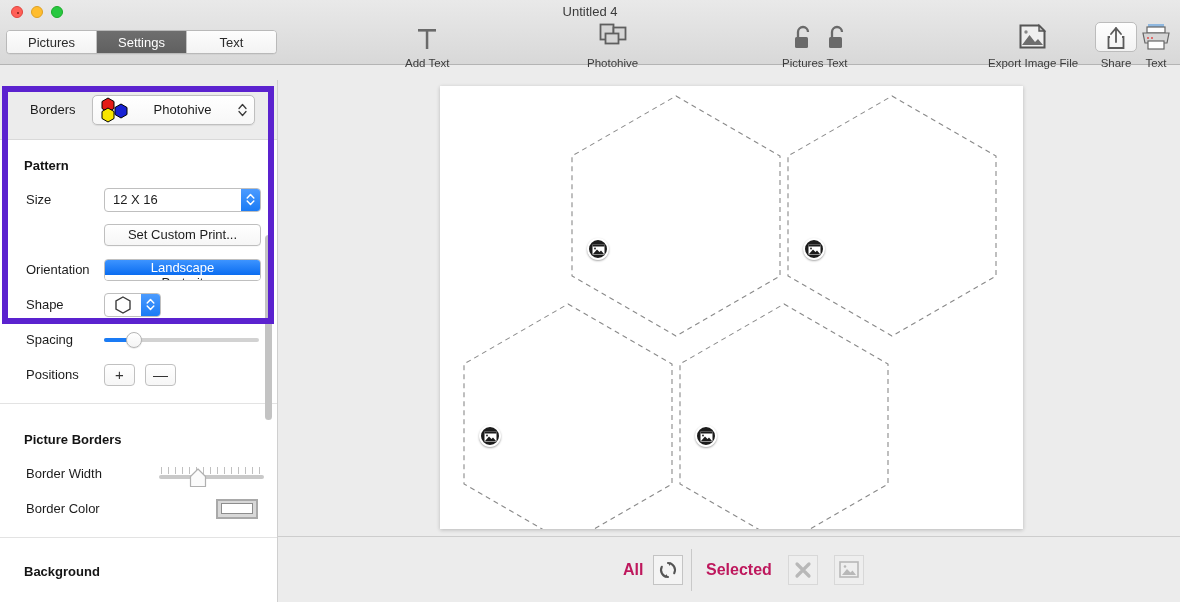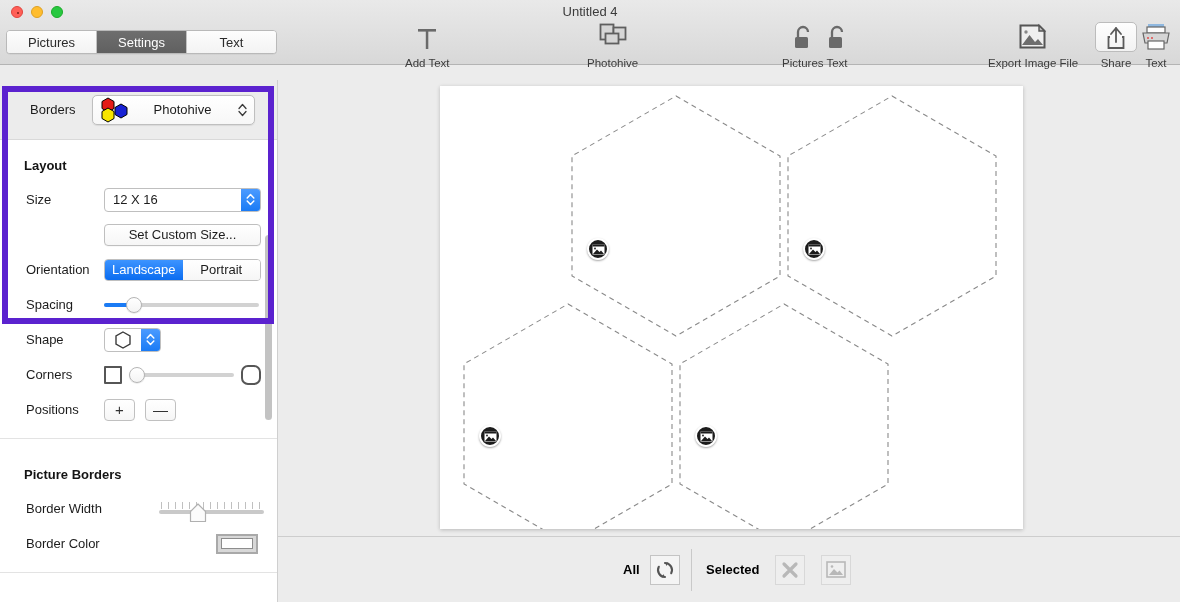--- a/index.html
+++ b/index.html
@@ -147,20 +147,21 @@
     font-size: 13px; color: #1c1c1c;
     display: flex; align-items: center; justify-content: center;
     box-shadow: 0 0.5px 0.5px rgba(0,0,0,0.06);
   }
   .custom-size-btn { width: 157px; }
 
   .seg2 {
     display: flex; width: 157px; height: 22px;
     border: 1px solid #bfbfbf; border-radius: 4px; overflow: hidden;
     background: #fff;
+    flex-direction: column;
   }
   .seg2 > div {
     flex: 1; display: flex; align-items: center; justify-content: center;
     font-size: 13px; color: #1c1c1c; background: linear-gradient(to bottom,#ffffff,#f6f6f6);
   }
   .seg2 > div.on { background: linear-gradient(to bottom,#3d94ff,#0a6cf0); color: #fff; }
 
   .shape-popup {
     width: 57px; height: 24px; display: flex; align-items: center;
     border: 1px solid #bfbfbf; border-radius: 4px; background: #fff; overflow: hidden;
@@ -241,21 +242,21 @@
 
   
   .bottombar {
     position: absolute; left: 278px; top: 536px; width: 902px; height: 66px;
     background: #ececec; border-top: 1px solid #cdcdcd;
     display: flex; align-items: center;
   }
   .bb-divider {
     position: absolute; left: 413px; top: 12px; width: 1px; height: 42px; background: #c9c9c9;
   }
-  .bb-label { font-size: 13px; font-weight: bold; color: #000000; }
+  .bb-label { font-size: 16px; font-weight: bold; color: #be185d; }
   .bb-btn {
     width: 30px; height: 30px; border: 1px solid #c4c4c4;
     background: #f4f4f4;
     display: flex; align-items: center; justify-content: center;
   }
   .bb-btn.ghost { border-color: #d8d8d8; background: #eeeeee; }
 </style>
 </head>
 <body>
 
@@ -372,54 +373,45 @@
         <div class="chev-plain">
           <svg width="9" height="14" viewBox="0 0 9 14">
             <path d="M1 5.5 L4.5 1.5 L8 5.5" fill="none" stroke="#3b3b3b" stroke-width="1.3" stroke-linecap="round" stroke-linejoin="round"></path>
             <path d="M1 8.5 L4.5 12.5 L8 8.5" fill="none" stroke="#3b3b3b" stroke-width="1.3" stroke-linecap="round" stroke-linejoin="round"></path>
           </svg>
         </div>
       </div>
     </div>
 
     <div class="section">
-      <div class="section-title">Layout</div>
+      <div class="section-title">Pattern</div>
 
       <div class="ctl-row">
         <div class="row-label">Size</div>
         <div class="size-popup">
           <div class="size-text">12 X 16</div>
           <div class="stepper-blue">
             <svg width="9" height="13" viewBox="0 0 9 13">
               <path d="M1.2 5 L4.5 1.6 L7.8 5" fill="none" stroke="#fff" stroke-width="1.5" stroke-linecap="round" stroke-linejoin="round"></path>
               <path d="M1.2 8 L4.5 11.4 L7.8 8" fill="none" stroke="#fff" stroke-width="1.5" stroke-linecap="round" stroke-linejoin="round"></path>
             </svg>
           </div>
         </div>
       </div>
 
       <div class="ctl-row">
         <div class="row-label"></div>
-        <div class="btn-plain custom-size-btn">Set Custom Size...</div>
+        <div class="btn-plain custom-size-btn">Set Custom Print...</div>
       </div>
 
       <div class="ctl-row">
         <div class="row-label">Orientation</div>
         <div class="seg2">
           <div class="on">Landscape</div>
           <div>Portrait</div>
-        </div>
-      </div>
-
-      <div class="ctl-row">
-        <div class="row-label">Spacing</div>
-        <div class="slider-wrap">
-          <div class="slider-track"></div>
-          <div class="slider-fill" style="width:24px;"></div>
-          <div class="slider-knob" style="left:22px;"></div>
         </div>
       </div>
 
       <div class="ctl-row">
         <div class="row-label">Shape</div>
         <div class="shape-popup">
           <div class="shape-swatch">
             <svg width="20" height="20" viewBox="0 0 20 20">
               <polygon points="10,2 17,6 17,14 10,18 3,14 3,6" fill="none" stroke="#3d3d3d" stroke-width="1.4"></polygon>
             </svg>
@@ -427,30 +419,28 @@
           <div class="stepper-blue">
             <svg width="9" height="13" viewBox="0 0 9 13">
               <path d="M1.2 5 L4.5 1.6 L7.8 5" fill="none" stroke="#fff" stroke-width="1.5" stroke-linecap="round" stroke-linejoin="round"></path>
               <path d="M1.2 8 L4.5 11.4 L7.8 8" fill="none" stroke="#fff" stroke-width="1.5" stroke-linecap="round" stroke-linejoin="round"></path>
             </svg>
           </div>
         </div>
       </div>
 
       <div class="ctl-row">
-        <div class="row-label">Corners</div>
-        <div style="display:flex;align-items:center;gap:7px;">
-          <div class="sq-small"></div>
-          <div class="slider-wrap" style="width:105px;">
-            <div class="slider-track"></div>
-            <div class="slider-knob" style="left:0px;"></div>
-          </div>
-          <div class="sq-round"></div>
-        </div>
-      </div>
+        <div class="row-label">Spacing</div>
+        <div class="slider-wrap">
+          <div class="slider-track"></div>
+          <div class="slider-fill" style="width:24px;"></div>
+          <div class="slider-knob" style="left:22px;"></div>
+        </div>
+      </div>
+
 
       <div class="ctl-row">
         <div class="row-label">Positions</div>
         <div style="display:flex;gap:10px;">
           <div class="pm-btn">+</div>
           <div class="pm-btn">—</div>
         </div>
       </div>
     </div>
 

